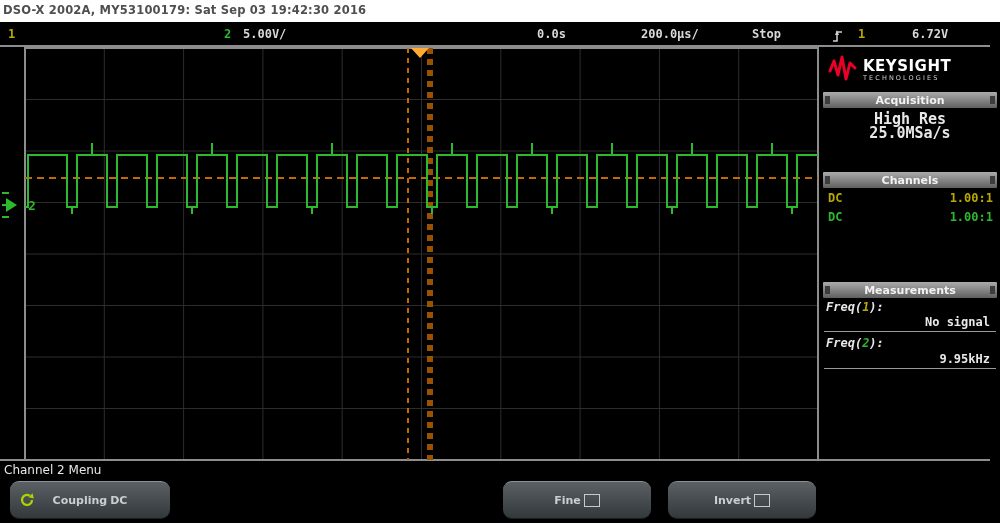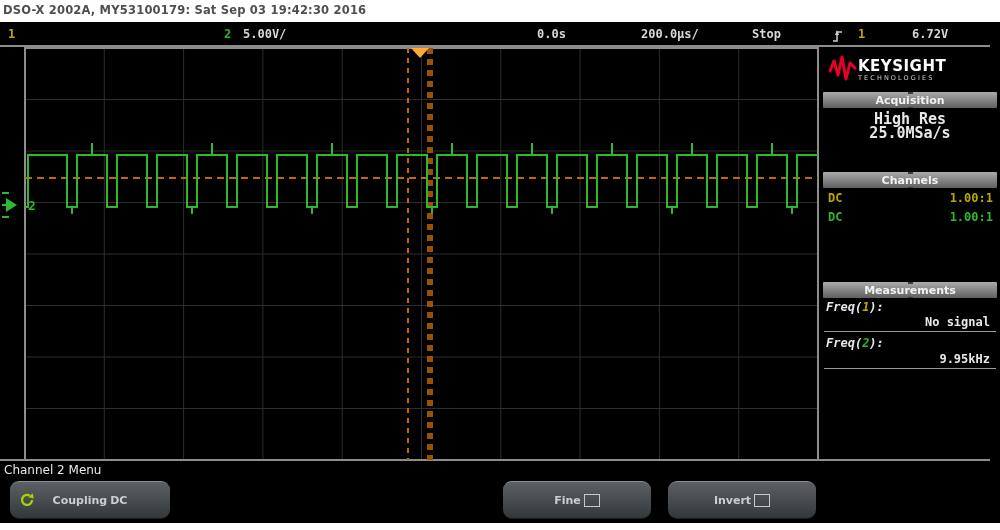--- a/index.html
+++ b/index.html
@@ -10,36 +10,36 @@
             box-sizing:border-box;letter-spacing:0.2px;}
   .screen{position:absolute;left:0;top:22px;width:1000px;height:501px;background:#000;}
   .sb{position:absolute;top:27px;font-family:"DejaVu Sans Mono",monospace;
       font-size:12px;font-weight:bold;color:#d8d8d8;white-space:nowrap;}
   .sep{position:absolute;background:#8d8d8d;}
   #scope-svg{position:absolute;left:0;top:0;width:1000px;height:530px;pointer-events:none;}
 
   
   .panel-hdr{position:absolute;left:823px;width:174px;height:16px;
              background:linear-gradient(#ababab,#5f5f5f);display:flex;align-items:center;
-             justify-content:space-between;border-radius:1px;flex-direction:column;}
+             justify-content:space-between;border-radius:1px;}
   .panel-hdr .cap{width:5px;height:8px;background:#3c3c3c;margin:0 2px;}
   .panel-hdr .t{flex:1;text-align:center;color:#f2f2f2;font-size:11px;font-weight:bold;}
   .pv{position:absolute;left:823px;width:174px;text-align:center;color:#e8e8e8;
       font-family:"DejaVu Sans Mono",monospace;font-size:15px;font-weight:bold;}
   .chrow-l{position:absolute;left:828px;font-family:"DejaVu Sans Mono",monospace;
            font-size:12px;font-weight:bold;}
   .chrow-r{position:absolute;right:7px;font-family:"DejaVu Sans Mono",monospace;
            font-size:12px;font-weight:bold;}
   .meas-label{position:absolute;left:826px;color:#e8e8e8;font-family:"DejaVu Sans Mono",monospace;
               font-size:12px;font-weight:bold;font-style:italic;}
   .meas-val{position:absolute;right:10px;color:#e8e8e8;font-family:"DejaVu Sans Mono",monospace;
             font-size:12px;font-weight:bold;}
   .meas-line{position:absolute;left:824px;width:172px;height:1px;background:#9a9a9a;}
   .brand{position:absolute;left:828px;top:50px;width:168px;height:40px;display:flex;
-         align-items:center;}
+         align-items:center;gap:5px;}
   .brand-txt .nm{color:#fff;font-size:15px;font-weight:800;letter-spacing:0.5px;line-height:15px;}
   .brand-txt .tg{color:#cfcfcf;font-size:6.5px;letter-spacing:2.1px;line-height:8px;}
 
   
   .menu-title{position:absolute;left:4px;top:463px;color:#e8e8e8;font-size:12px;}
   .softkey{position:absolute;top:481px;height:38px;border-radius:9px;box-sizing:border-box;
            background:linear-gradient(#5a6064,#33383b);border-top:1px solid #8a9094;
            border-bottom:1px solid #1c1f21;color:#c9ced1;font-size:11px;font-weight:bold;
            display:flex;flex-direction:row;align-items:center;justify-content:center;
            gap:3px;text-align:center;}

